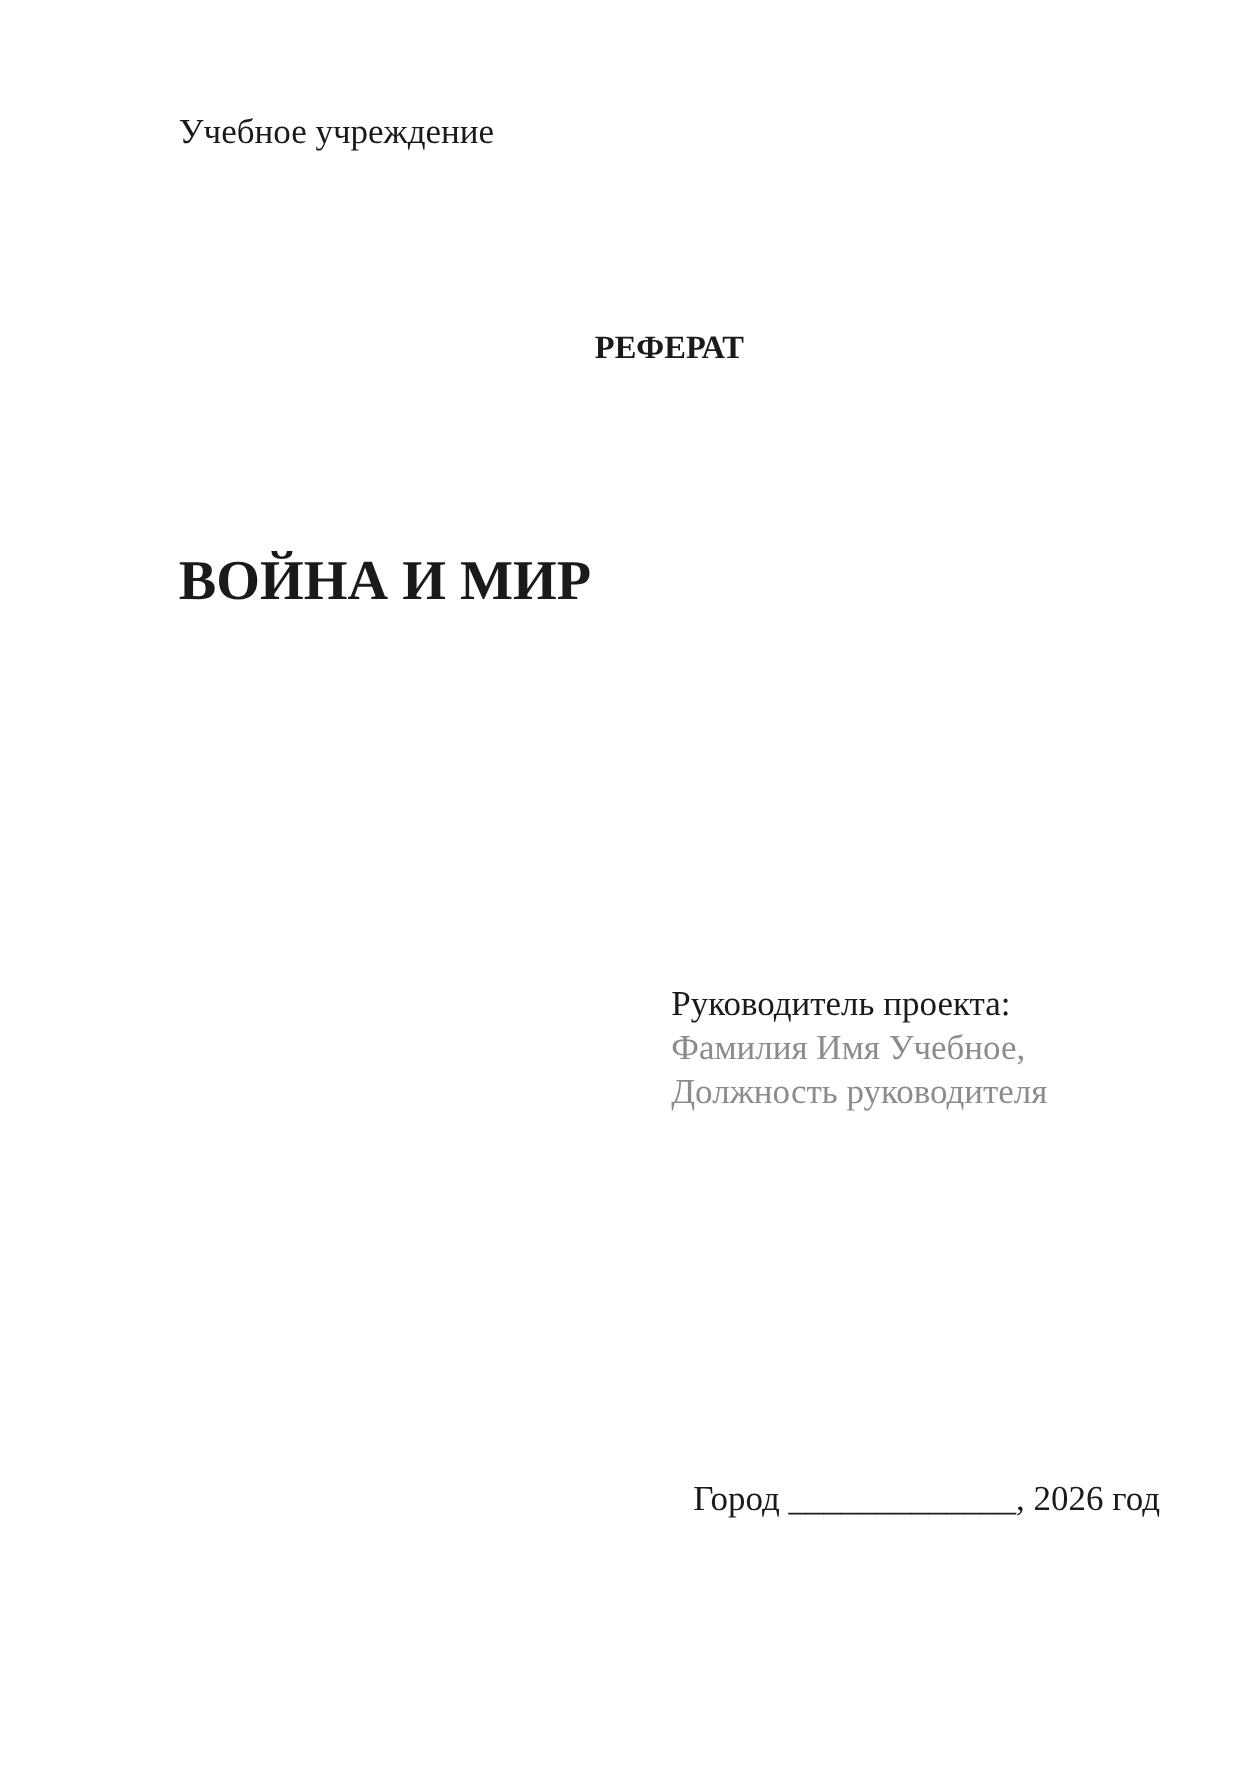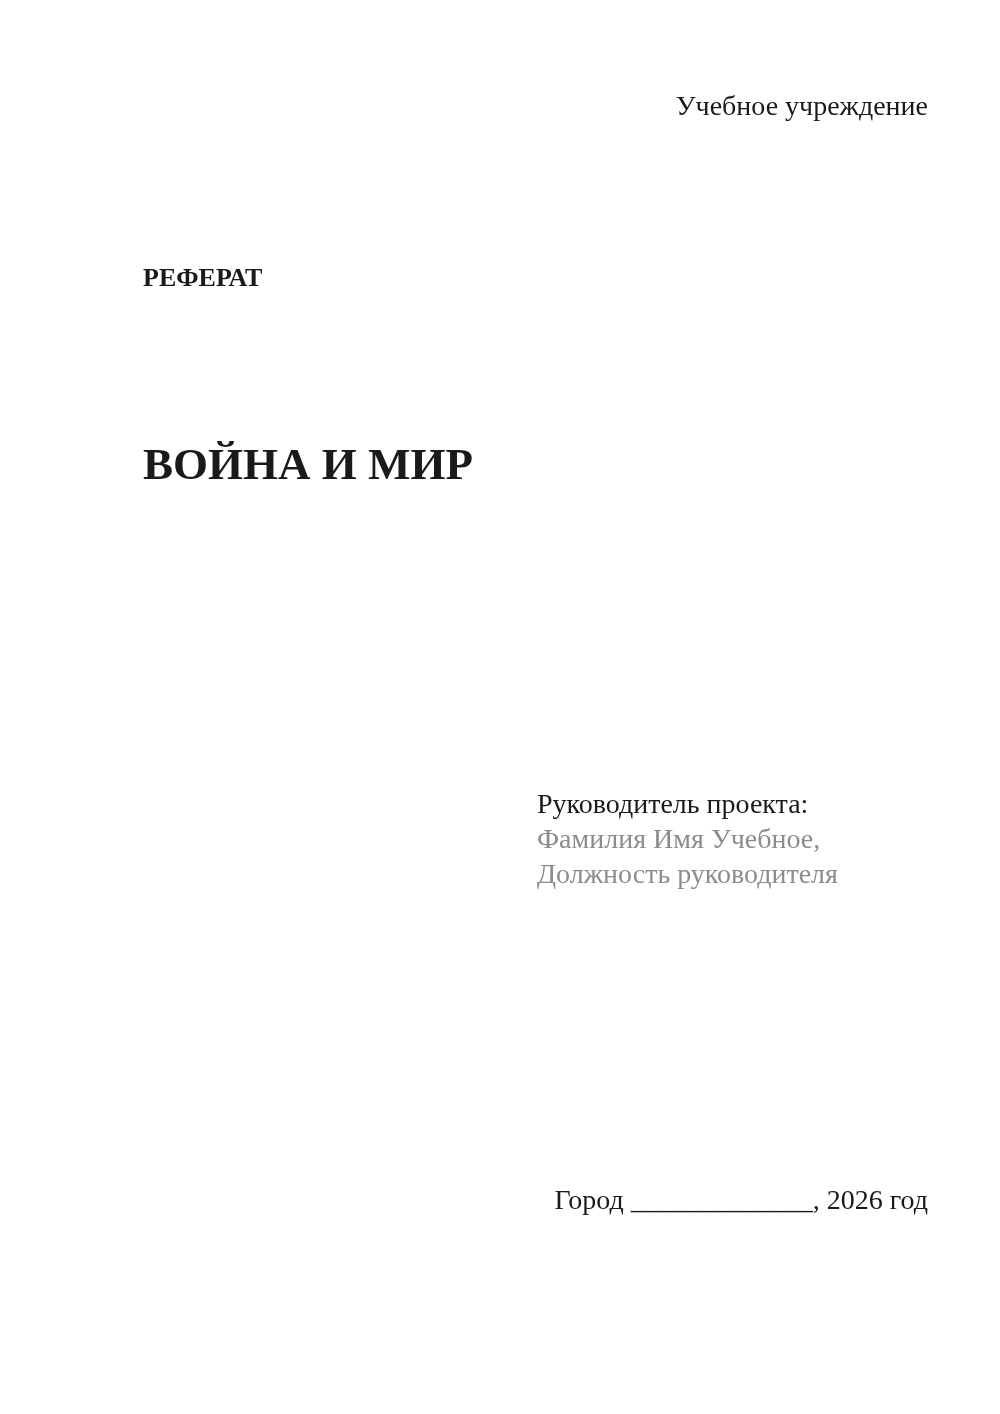--- a/index.html
+++ b/index.html
@@ -19,28 +19,29 @@
     width: 1000px;
     height: 1414px;
     
     padding: 90px 72px 0 143px;
     overflow: hidden;
     background: #ffffff;
   }
   .institution {
     font-size: 28px;
     line-height: 32px;
-    text-align: right;
+    text-align: left;
     white-space: nowrap;
   }
   .doc-type {
     margin-top: 141px;
     font-size: 26px;
     font-weight: bold;
     line-height: 30px;
+    text-align: center;
     white-space: nowrap;
   }
   .doc-title {
     margin: 148px 0 0 0;
     font-size: 45px;
     font-weight: bold;
     line-height: 46px;
     text-align: left;
     white-space: nowrap;
   }

